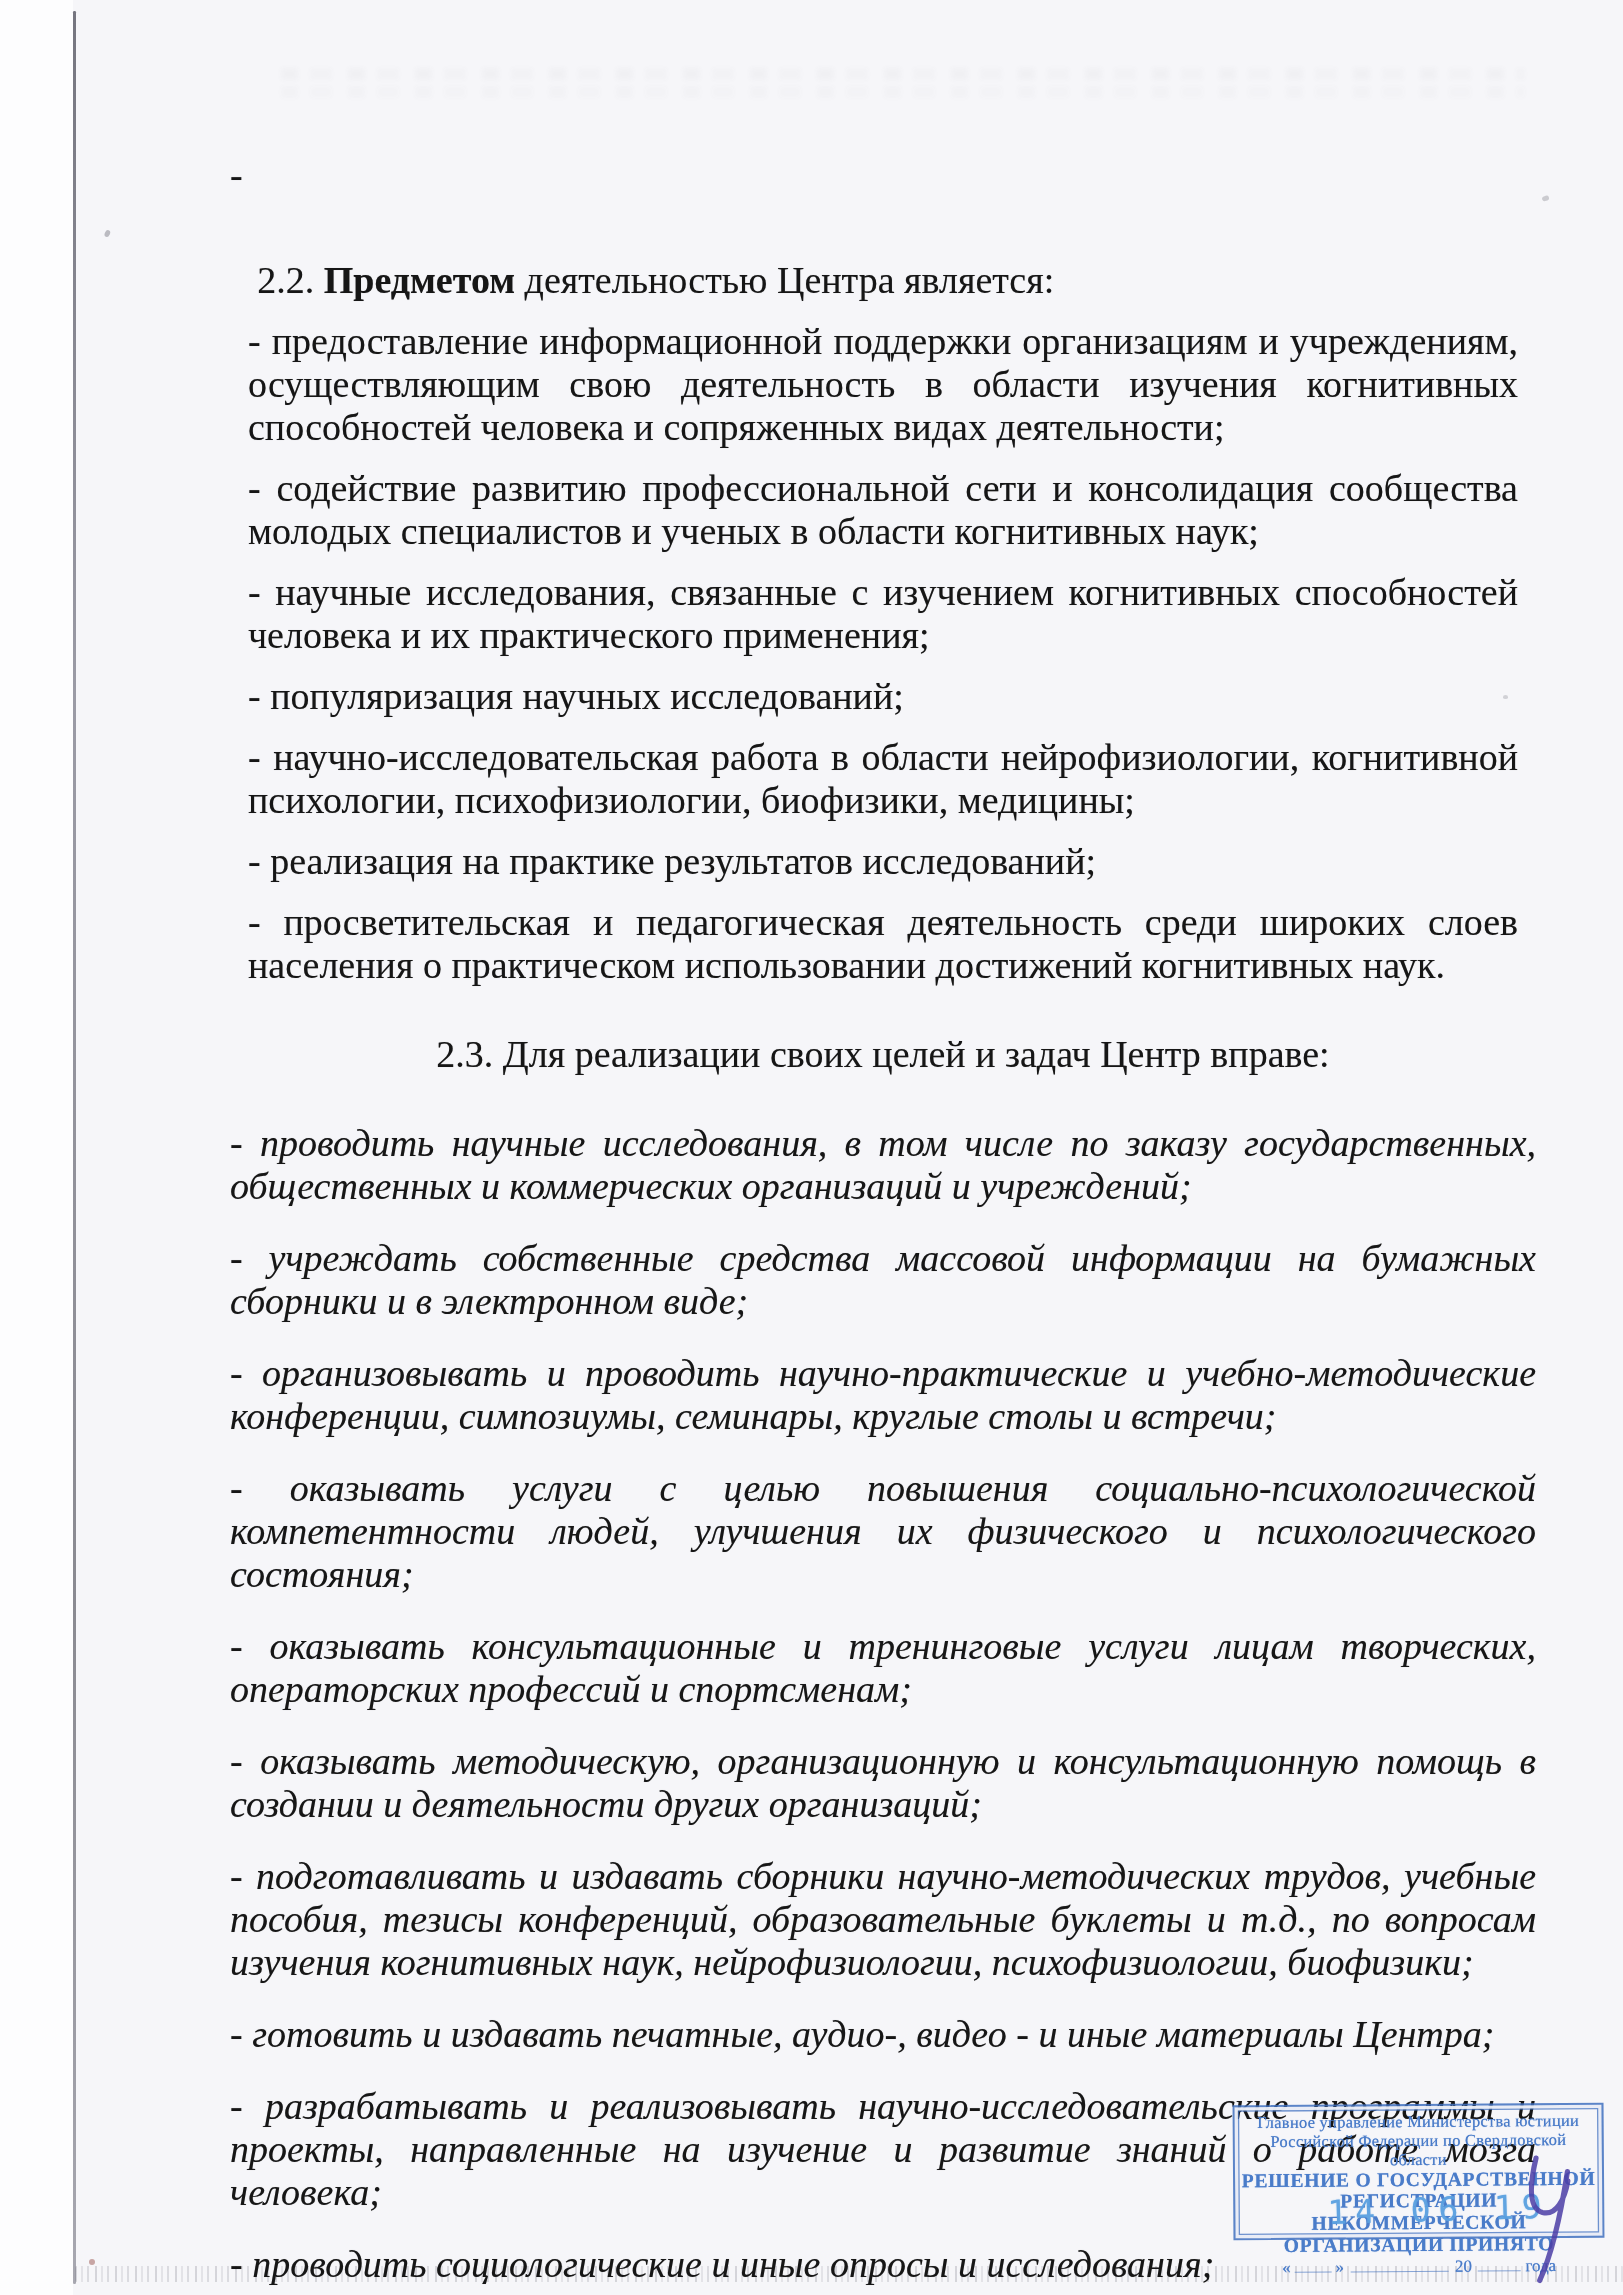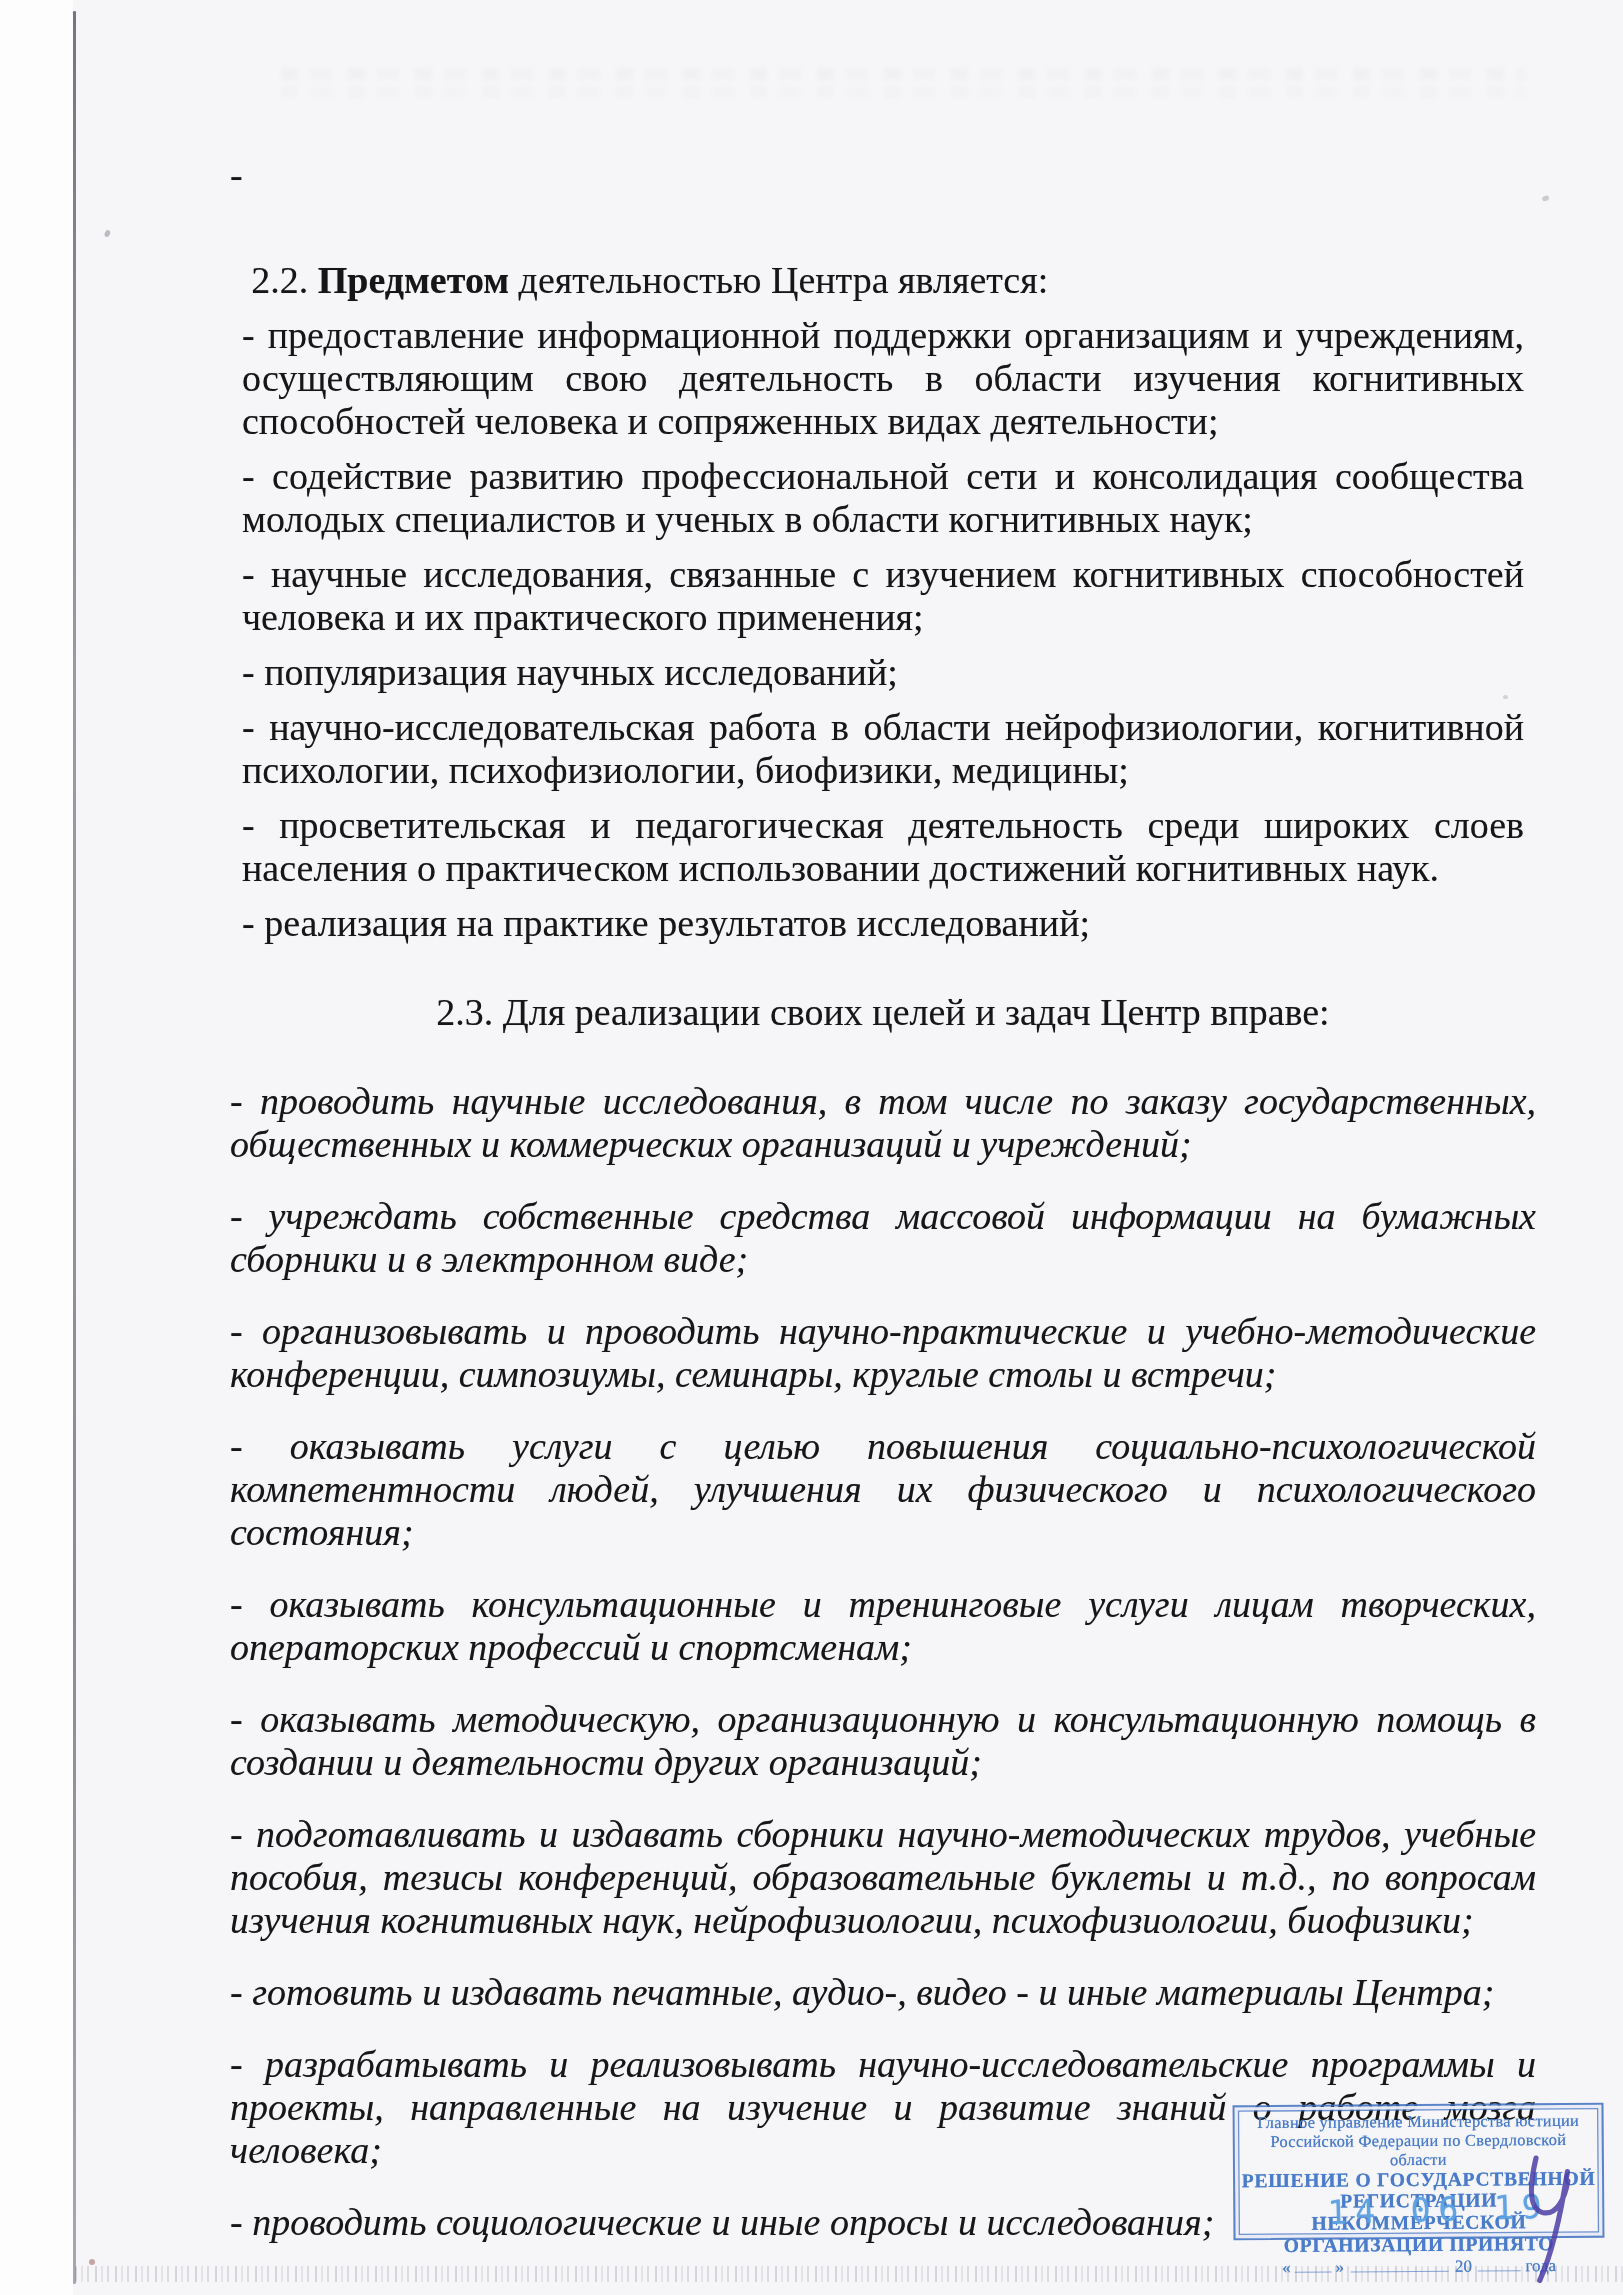--- a/index.html
+++ b/index.html
@@ -47,21 +47,21 @@
   .sp3{left:1503px;top:695px;width:5.2px;height:3.9px;opacity:.35;}
   .sp4{left:89px;top:2259px;width:5.9px;height:5.9px;background:#a9706a;opacity:.6;}
 
   
   .textblock{
     position:absolute;left:230px;top:154px;width:1306px;
     color:#161616;font-size:38px;line-height:43px;
     text-align:justify;
     text-shadow:0 0 0.7px rgba(10,10,10,.4);
   }
-  .textblock p{margin:12px;padding:0;}
+  .textblock p{margin:18px;padding:0;}
   .top-dash{margin:0 0 62px 0 !important;padding-left:75px;text-align:left;}
   .h22{margin:0;}
   .h22 .num{padding-left:9.2px;}
   .h22 .b{font-weight:bold;}
   .h23{margin:46px 0 46px 0 !important;text-align:center;}
   .s23-item{margin:0 0 29px 0 !important;font-style:italic;}
 
   
   .stamp{
     position:absolute;left:1233px;top:2104px;width:367px;height:131px;
@@ -114,22 +114,22 @@
   <div class="textblock">
     <p class="top-dash">-</p>
 
     <p class="h22"><span class="num">2.2. </span><span class="b">Предметом</span><span> деятельностью Центра является:</span></p>
 
     <p>- предоставление информационной поддержки организациям и учреждениям, осуществляющим свою деятельность в области изучения когнитивных способностей человека и сопряженных видах деятельности;</p>
     <p>- содействие развитию профессиональной сети и консолидация сообщества молодых специалистов и ученых в области когнитивных наук;</p>
     <p>- научные исследования, связанные с изучением когнитивных способностей человека и их практического применения;</p>
     <p>- популяризация научных исследований;</p>
     <p>- научно-исследовательская работа в области нейрофизиологии, когнитивной психологии, психофизиологии, биофизики, медицины;</p>
+    <p>- реализация на практике результатов исследований;</p>
     <p>- просветительская и педагогическая деятельность среди широких слоев населения о практическом использовании достижений когнитивных наук.</p>
-    <p>- реализация на практике результатов исследований;</p>
 
     <p class="h23">2.3. Для реализации своих целей и задач Центр вправе:</p>
 
     <p class="s23-item">- проводить научные исследования, в том числе по заказу государственных, общественных и коммерческих организаций и учреждений;</p>
     <p class="s23-item">- учреждать  собственные средства массовой информации на бумажных сборники и в электронном виде;</p>
     <p class="s23-item">- организовывать и проводить научно-практические и учебно-методические конференции, симпозиумы, семинары, круглые столы и встречи;</p>
     <p class="s23-item">- оказывать услуги с целью повышения социально-психологической компетентности людей, улучшения их физического и психологического состояния;</p>
     <p class="s23-item">- оказывать консультационные и тренинговые услуги лицам творческих, операторских профессий и спортсменам;</p>
     <p class="s23-item">- оказывать методическую, организационную и консультационную помощь в создании и деятельности других организаций;</p>
     <p class="s23-item">- подготавливать и издавать сборники научно-методических трудов, учебные пособия, тезисы конференций, образовательные буклеты и т.д., по вопросам изучения когнитивных наук, нейрофизиологии, психофизиологии, биофизики;</p>

